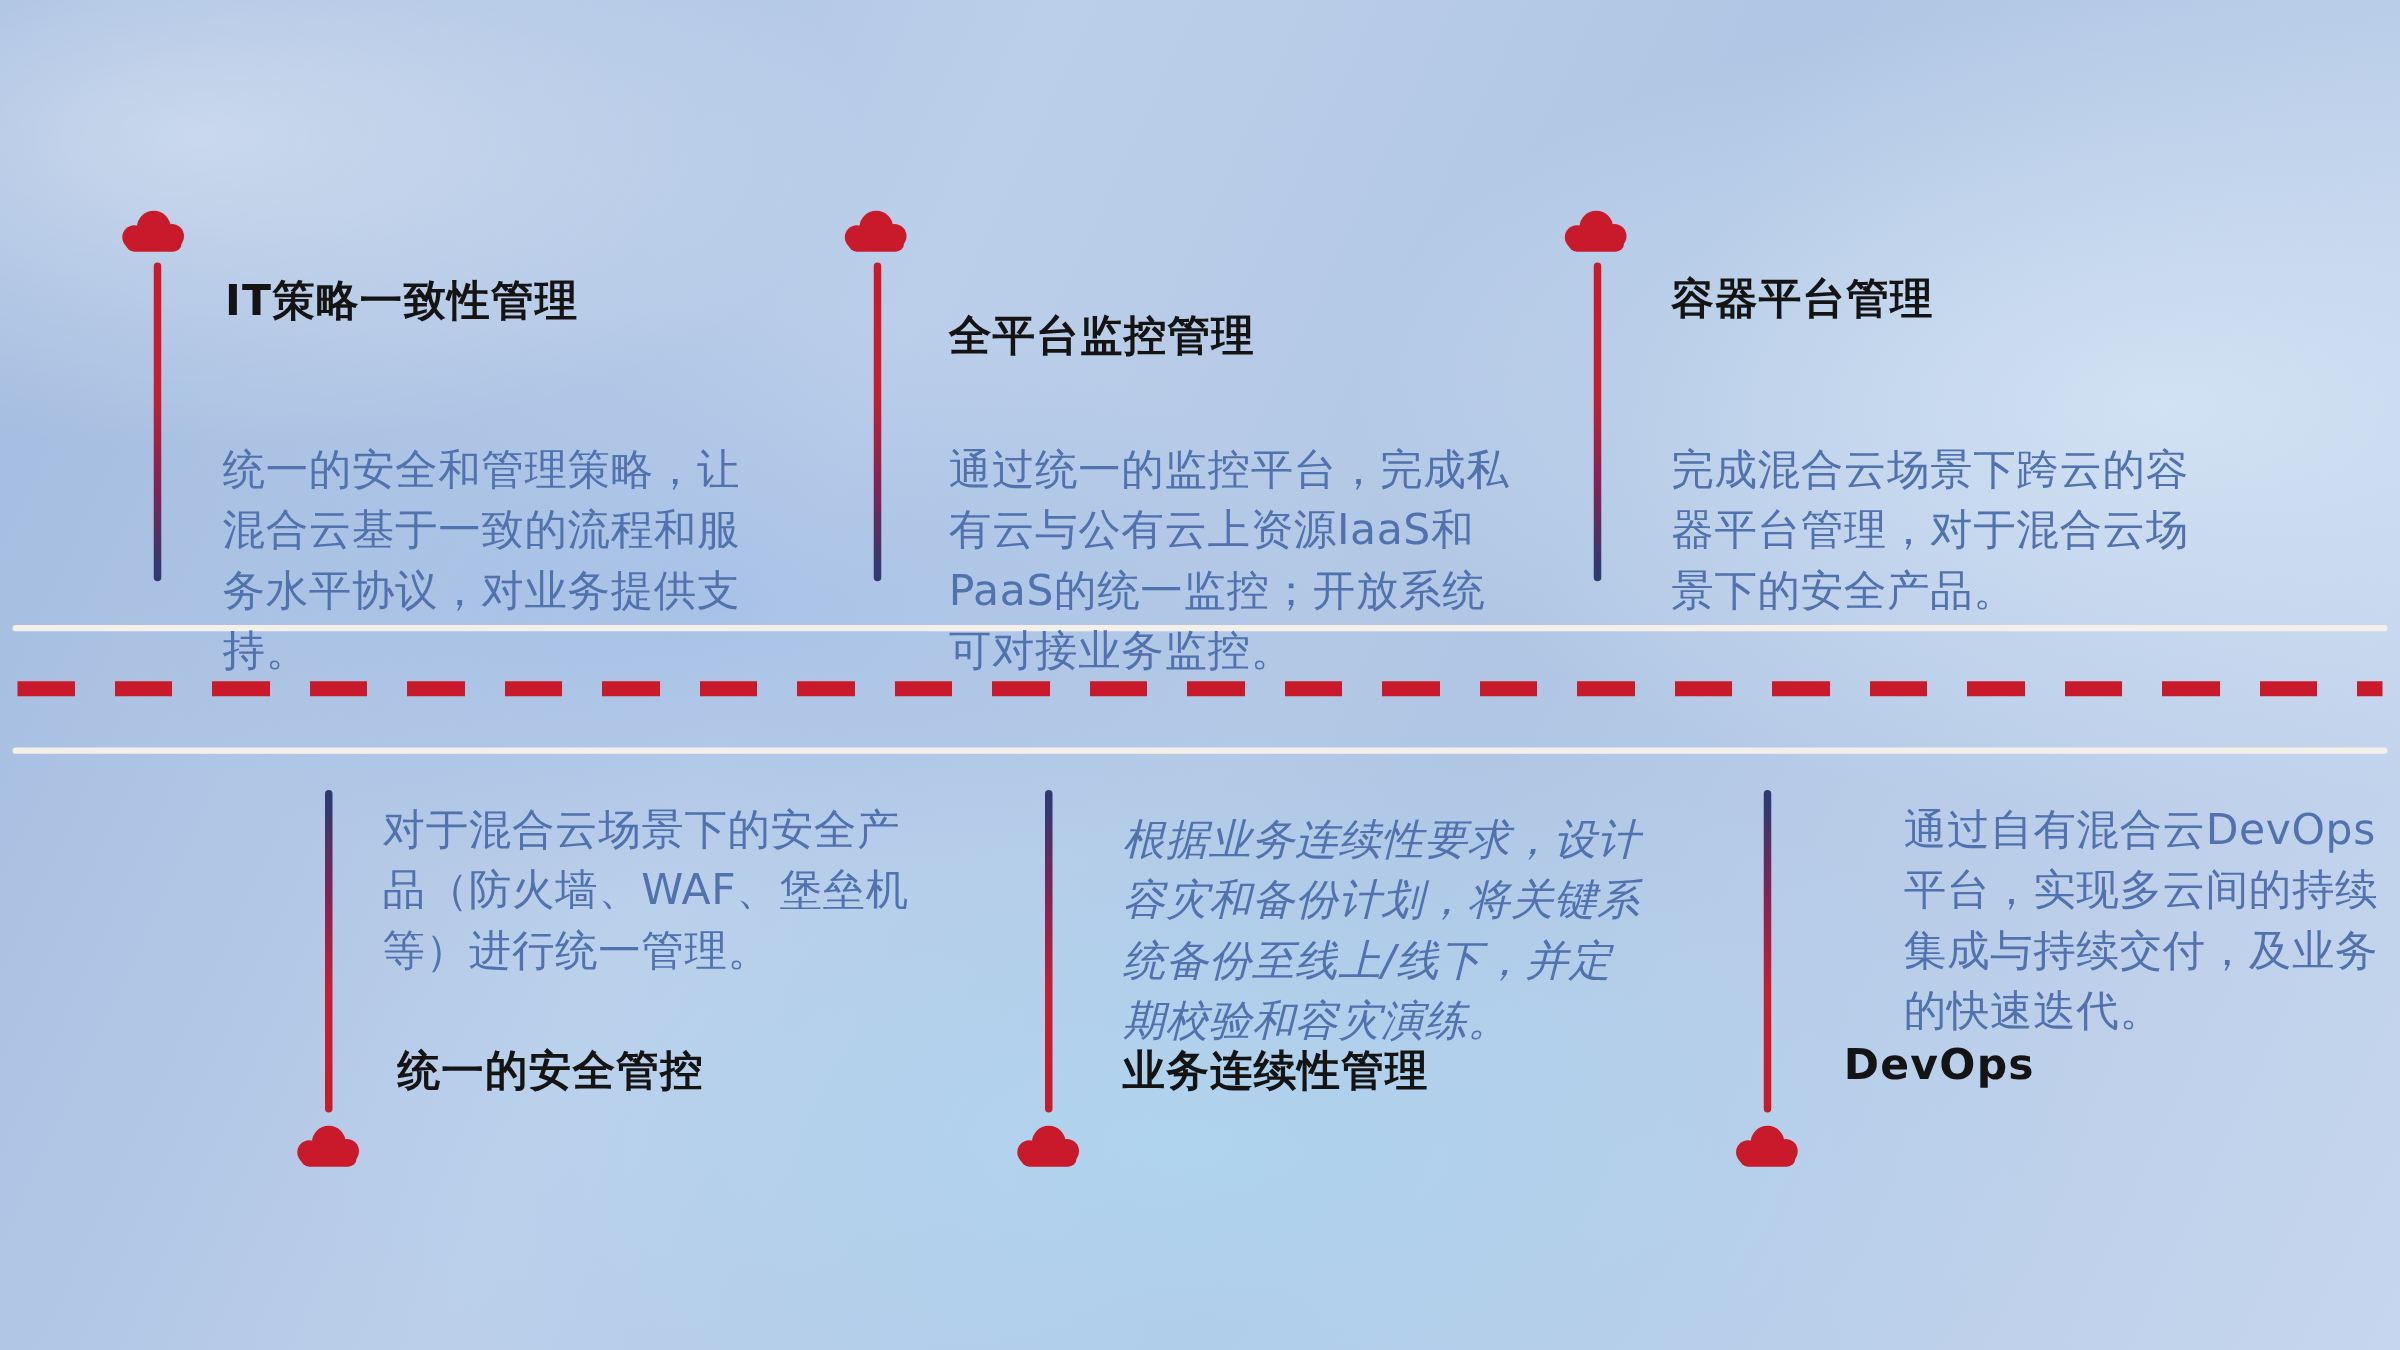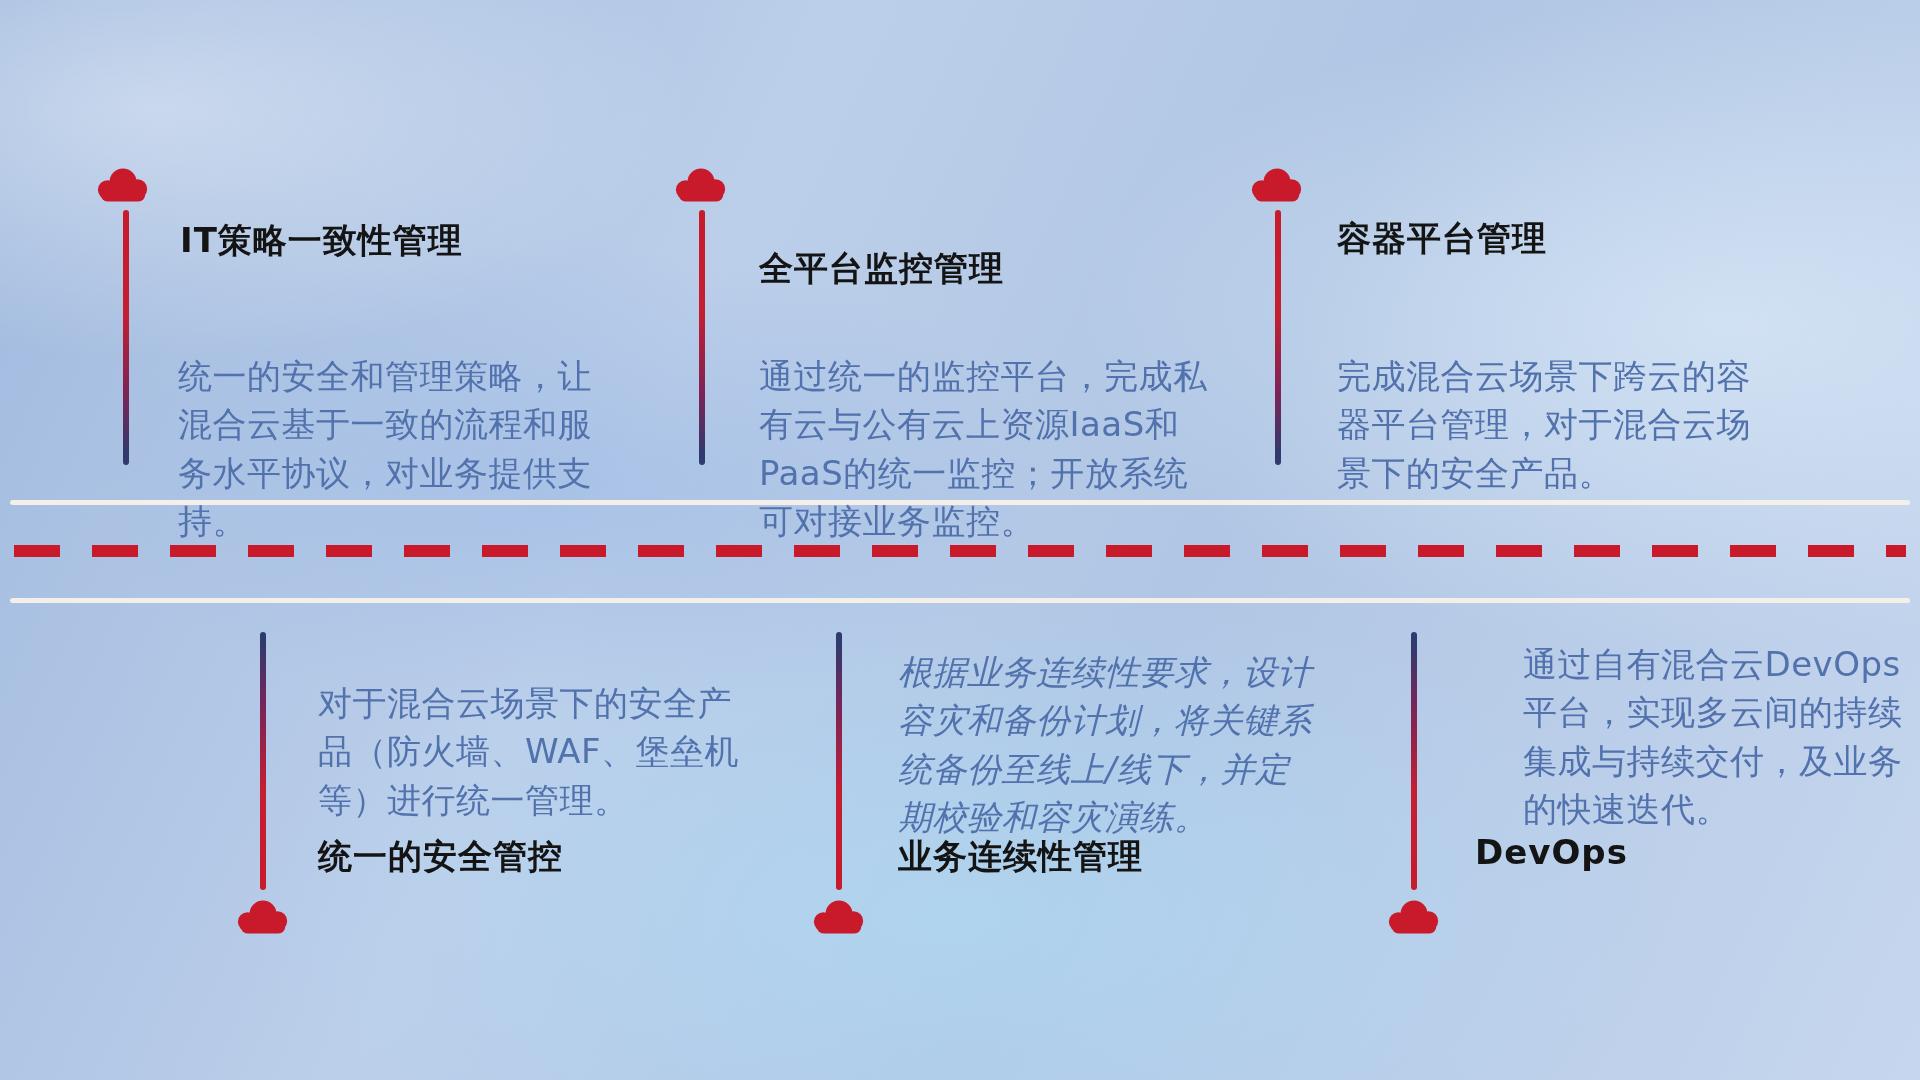--- a/index.html
+++ b/index.html
@@ -85,21 +85,21 @@
 
   .t3-cloud { left: 1248px; top: 164px; }
   .t3-line  { left: 1275px; top: 210px; height: 255px; }
   .t3-title { left: 1337px; top: 216px; }
   .t3-desc  { left: 1337px; top: 352px; width: 430px; }
 
   
   .b1-line  { left: 260px;  top: 632px; height: 258px; }
   .b1-cloud { left: 234px;  top: 896px; }
   .b1-title { left: 318px;  top: 834px; }
-  .b1-desc  { left: 318px;  top: 640px; width: 428px; margin-top: 39px; }
+  .b1-desc  { left: 306px;  top: 640px; width: 428px; }
 
   .b2-line  { left: 836px;  top: 632px; height: 258px; }
   .b2-cloud { left: 810px;  top: 896px; }
   .b2-title { left: 898px;  top: 834px; }
   .b2-desc  { left: 898px;  top: 648px; width: 420px; font-style: italic; }
 
   .b3-line  { left: 1411px; top: 632px; height: 258px; }
   .b3-cloud { left: 1385px; top: 896px; }
   .b3-title { left: 1475px; top: 832px; }
   .b3-desc  { left: 1475px; top: 640px; width: 410px; margin-left: 48px; }

